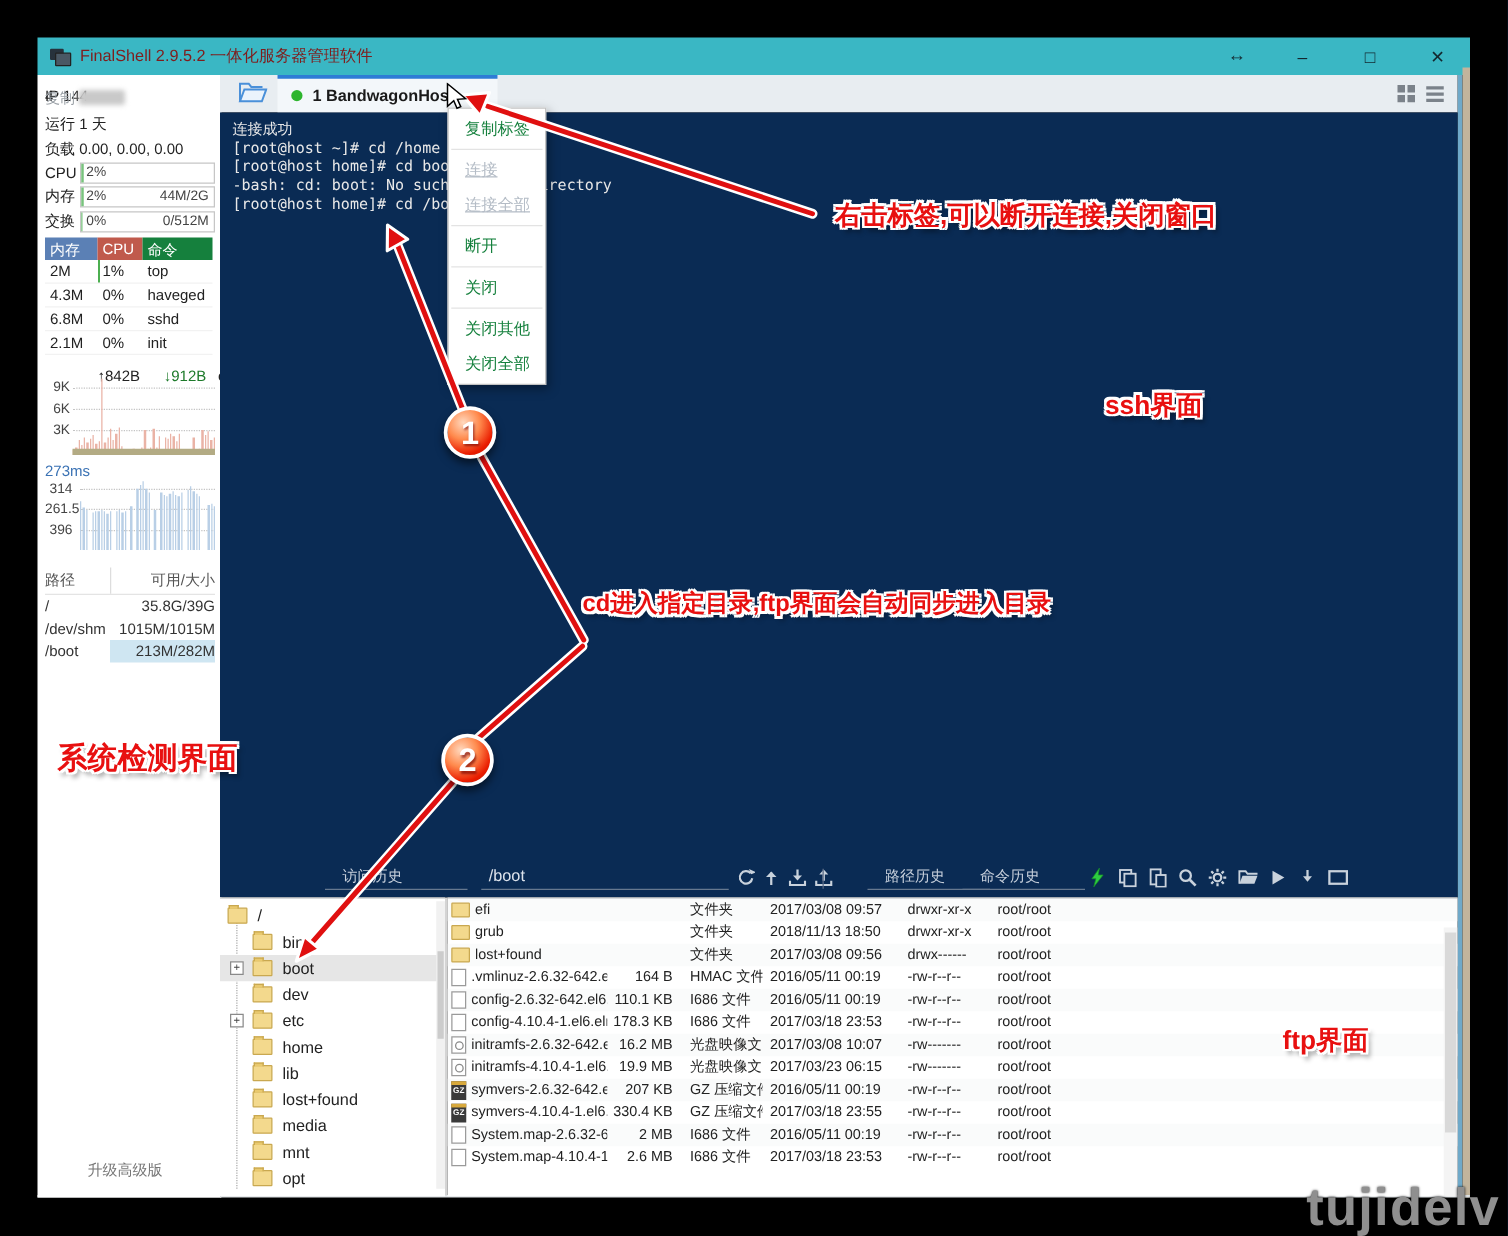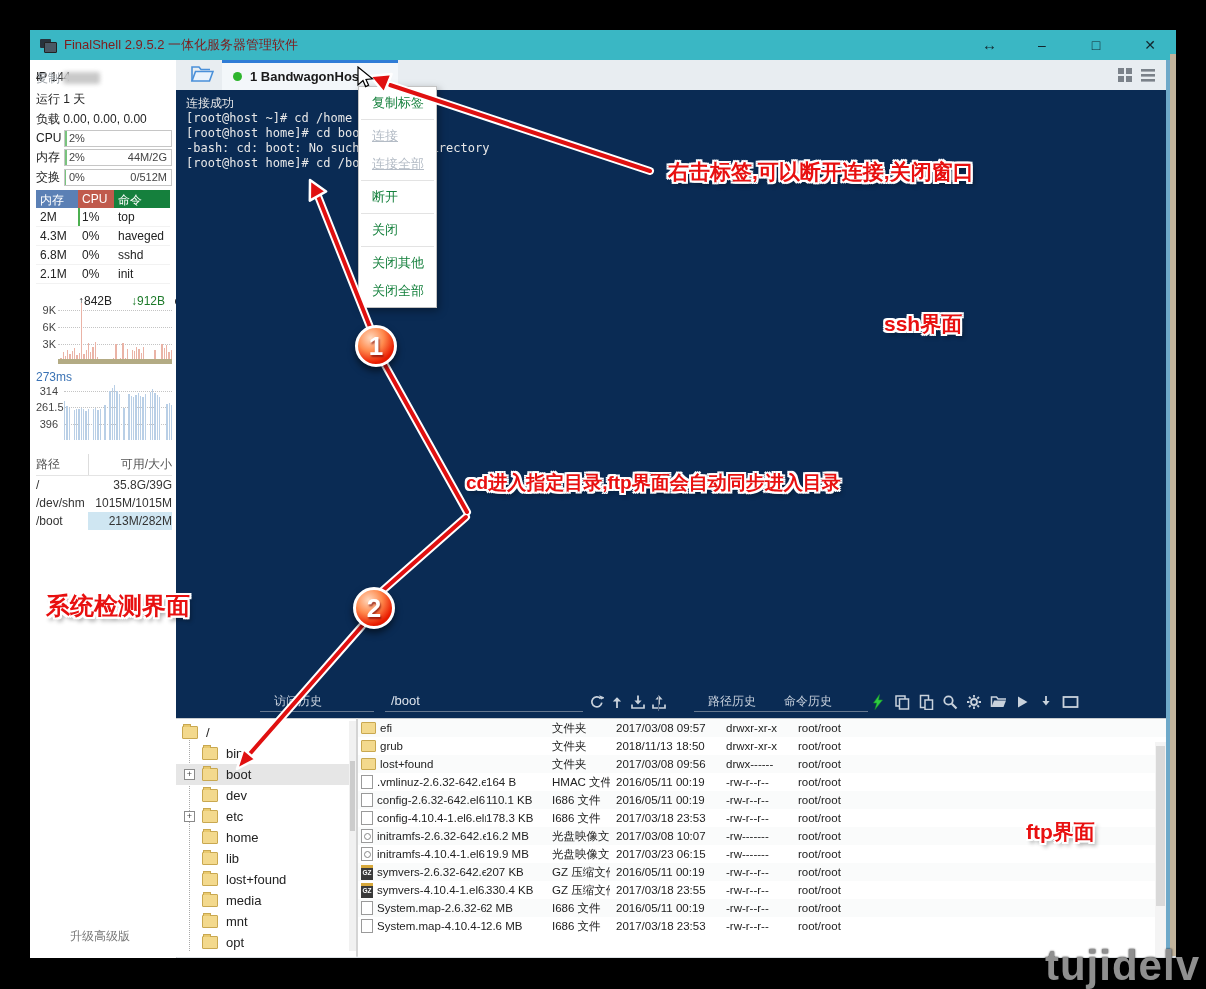--- a/index.html
+++ b/index.html
@@ -97,21 +97,21 @@
   #splitter{left:356px;top:718px;width:2px;height:238px;background:#d4d4d4;}
   #file-panel{left:358px;top:718px;width:808px;height:238px;background:#fff;border-top:1px solid #c9cdd0;overflow:hidden;font-size:11.5px;color:#222;}
   #fthead{display:grid;grid-template-columns:128px 60px 64px 110px 72px 106px 1fr;height:22px;line-height:22px;color:#333;}
   #fthead div{border-right:1px solid #dcdcdc;padding-left:6px;white-space:nowrap;overflow:hidden;}
   #fthead .sort{font-size:8px;color:#777;margin-left:6px;}
   .frow{display:grid;grid-template-columns:128px 60px 64px 110px 72px 106px 1fr;height:18px;line-height:18px;white-space:nowrap;}
   .frow:nth-child(odd){background:#fafbfb;}
   .frow div{overflow:hidden;}
   .fname{display:flex;align-items:center;padding-left:3px;}
   .fname span.txt{margin-left:4px;overflow:hidden;}
-  .fsize{text-align:left;padding-right:8px;}
+  .fsize{text-align:right;padding-right:8px;}
   .fcell{padding-left:6px;}
   .ic{flex:none;display:inline-block;}
   .ic-folder{width:13px;height:10px;background:#f3d98d;border:1px solid #c9a850;border-radius:1px;}
   .ic-file{width:10px;height:12px;background:#fff;border:1px solid #9a9a9a;}
   .ic-disc{width:10px;height:12px;background:#fff;border:1px solid #9a9a9a;position:relative;}
   .ic-disc:before{content:"";position:absolute;left:2px;top:3px;width:5px;height:5px;border:1px solid #888;border-radius:50%;}
   .ic-gz{width:12px;height:12px;background:#3a3a3a;border-top:3px solid #d8a93c;color:#fff;font-size:6.5px;font-weight:bold;text-align:center;line-height:9px;}
   #ft-scroll{position:absolute;right:0;top:23px;width:11px;height:215px;background:#f4f4f4;}
   #ft-thumb{position:absolute;left:1px;top:4px;width:9px;height:160px;background:#d9d9d9;}
   

